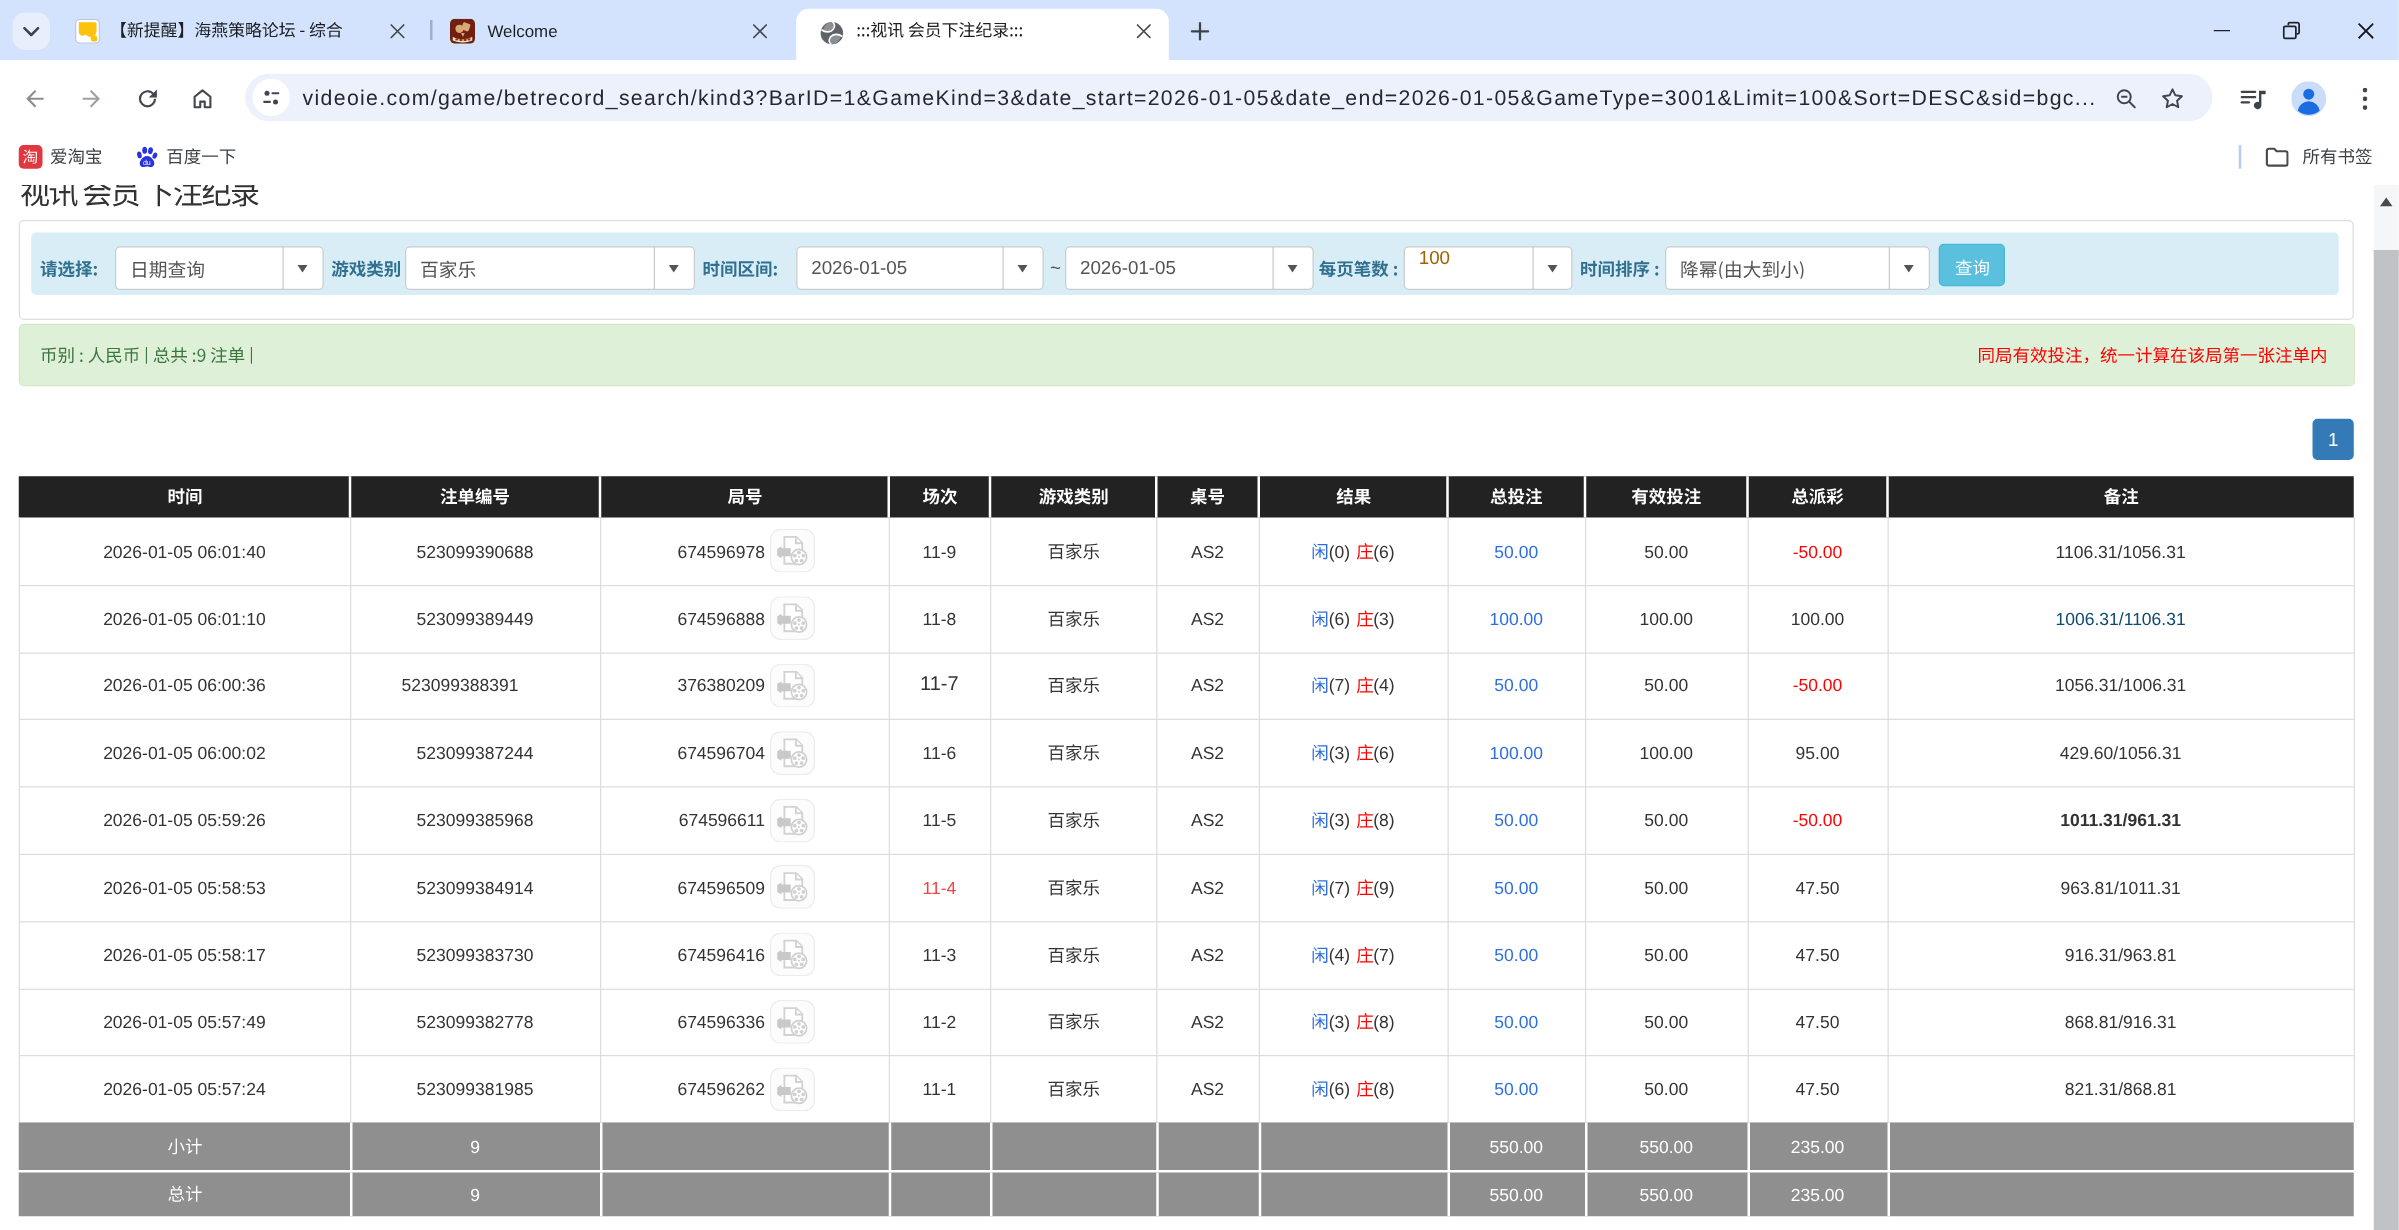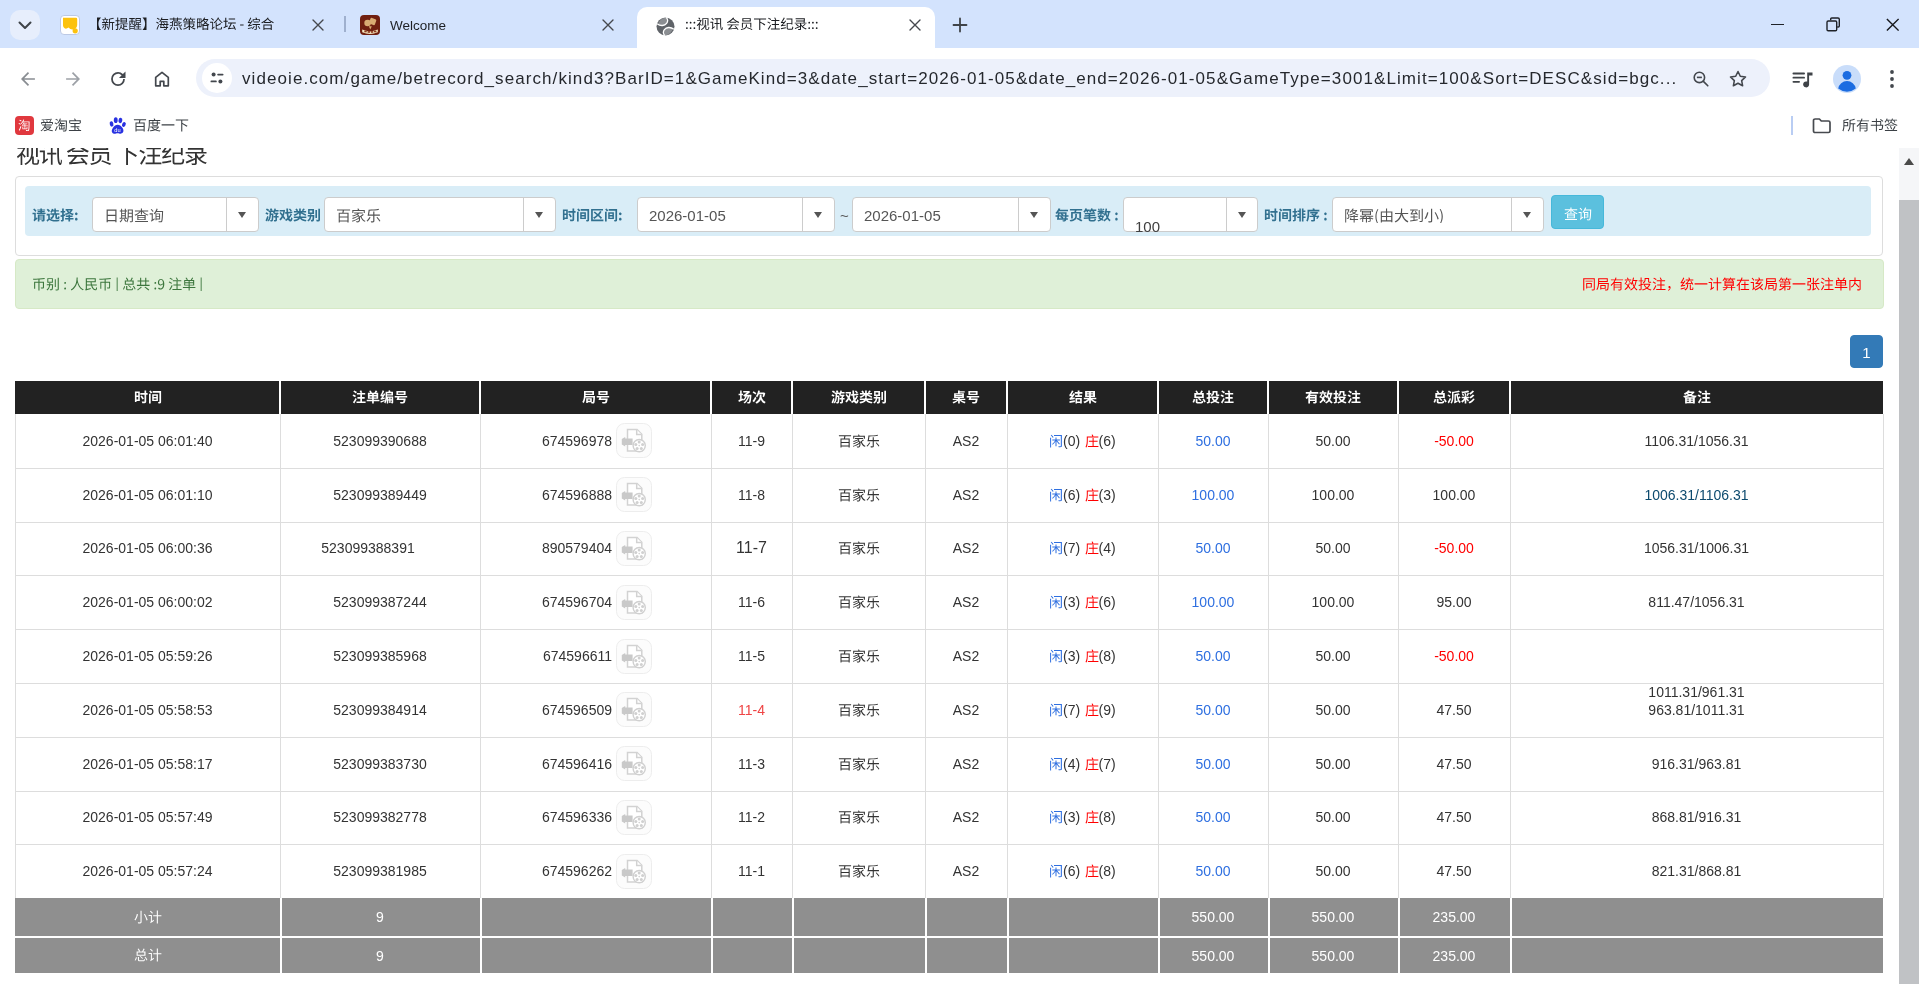--- a/index.html
+++ b/index.html
@@ -52,21 +52,21 @@
 <div style="position:absolute;left:1030.0px;top:212px;width:0;height:0;border-left:4.5px solid transparent;border-right:4.5px solid transparent;border-top:6px solid #555"></div>
 <div style="position:absolute;left:864.0px;top:214.5px;transform:translateY(-50%);font-size:15px;color:#555;font-weight:400;white-space:nowrap">2026-01-05</div>
 <div style="position:absolute;left:1055.0px;top:207.9px;line-height:0">
     <svg width="64" height="14.0" viewBox="0 -12.3 64 14.0" xmlns="http://www.w3.org/2000/svg">
       <path fill="#31708f" d="M9.9 -6.6 9.9 -5H8.2L8.7 -5.5C8.3 -5.9 7.7 -6.3 7.1 -6.6ZM0.5 -5.1V-3.6H2.4C2.3 -2.5 2.1 -1.4 1.9 -0.6H2.8L9.5 -0.6C9.5 -0.4 9.4 -0.3 9.3 -0.2C9.2 -0 9.1 0 8.8 0C8.5 0 8 0 7.4 -0C7.6 0.3 7.7 0.9 7.8 1.2C8.5 1.3 9.2 1.3 9.6 1.2C10.1 1.1 10.5 1 10.8 0.5C11 0.3 11.1 -0 11.2 -0.6H12.9V-2.1H11.4L11.5 -3.6H13.5V-5.1H11.5L11.6 -7.3C11.6 -7.5 11.6 -8.1 11.6 -8.1H3.3C3.5 -8.4 3.8 -8.8 4 -9.1H13V-10.6H4.9L5.3 -11.5L3.6 -12C2.9 -10.2 1.7 -8.5 0.4 -7.4C0.8 -7.2 1.6 -6.7 1.9 -6.4C2.2 -6.7 2.6 -7.1 2.9 -7.6C2.9 -6.8 2.8 -6 2.6 -5.1ZM5.5 -6C6 -5.8 6.6 -5.4 7.1 -5H4.3L4.5 -6.6H6ZM9.7 -2.1H8.1L8.5 -2.5C8.2 -2.9 7.5 -3.3 6.9 -3.7H9.8ZM5.3 -3.1C5.8 -2.8 6.5 -2.5 7 -2.1H3.9L4.1 -3.7H5.8Z M20.2 -6.3V-3.8C20.2 -2.4 19.4 -1 14.6 -0.1C14.9 0.3 15.4 0.9 15.6 1.3C20.8 0.2 21.9 -1.7 21.9 -3.8V-6.3ZM21.5 -1.3C23.1 -0.6 25.3 0.5 26.3 1.3L27.4 -0C26.2 -0.8 24 -1.8 22.5 -2.5ZM16.1 -8.4V-1.9H17.8V-6.9H24.3V-1.9H26.1V-8.4H21C21.2 -8.8 21.4 -9.2 21.6 -9.7H27.2V-11.2H14.9V-9.7H19.8C19.6 -9.3 19.5 -8.8 19.4 -8.4Z M28.7 -2.7 28.8 -1.2 33.6 -1.6V-1C33.6 0.6 34.1 1.1 36 1.1C36.4 1.1 38.3 1.1 38.8 1.1C40.3 1.1 40.8 0.6 41 -1.2C40.6 -1.3 39.9 -1.5 39.5 -1.8C39.4 -0.6 39.3 -0.4 38.6 -0.4C38.2 -0.4 36.6 -0.4 36.2 -0.4C35.4 -0.4 35.3 -0.4 35.3 -1.1V-1.7L41.4 -2.1L41.2 -3.5L35.3 -3.1V-4L40.3 -4.4L40.1 -5.7L35.3 -5.4V-6.1C37.2 -6.2 39 -6.4 40.5 -6.7L39.8 -8.1C37.2 -7.6 33.1 -7.4 29.6 -7.3C29.7 -6.9 29.9 -6.3 29.9 -5.9C31.1 -5.9 32.3 -5.9 33.6 -6V-5.3L29.3 -5L29.5 -3.6L33.6 -3.9V-3ZM36.2 -12C35.9 -11.1 35.4 -10.2 34.7 -9.5V-10.7H31.7C31.8 -11 31.9 -11.3 32.1 -11.6L30.4 -12C30 -10.7 29.2 -9.4 28.3 -8.5C28.7 -8.3 29.4 -7.9 29.7 -7.6C30.2 -8.1 30.6 -8.7 31 -9.3H31.2C31.5 -8.8 31.9 -8.1 32 -7.6L33.4 -8.2C33.3 -8.5 33.1 -8.9 32.9 -9.3H34.6C34.4 -9.1 34.2 -8.9 34 -8.7C34.4 -8.5 35.1 -8 35.4 -7.7C35.9 -8.1 36.3 -8.7 36.7 -9.3H37.2C37.5 -8.8 37.8 -8.3 37.9 -7.9L39.4 -8.4C39.3 -8.7 39.1 -9 38.9 -9.3H41.3V-10.7H37.5C37.6 -11 37.7 -11.3 37.8 -11.6Z M47.9 -11.7C47.7 -11.2 47.3 -10.4 47 -9.9L48.1 -9.5C48.4 -9.9 48.9 -10.5 49.4 -11.2ZM47.2 -3.3C47 -2.8 46.6 -2.4 46.3 -2L45.1 -2.6L45.5 -3.3ZM43.1 -2.1C43.8 -1.8 44.5 -1.5 45.1 -1.1C44.3 -0.6 43.4 -0.3 42.4 -0C42.6 0.3 43 0.8 43.1 1.2C44.4 0.9 45.5 0.4 46.5 -0.4C46.9 -0.1 47.2 0.2 47.5 0.4L48.5 -0.7C48.2 -0.9 47.9 -1.1 47.5 -1.3C48.2 -2.2 48.8 -3.2 49.1 -4.4L48.2 -4.7L48 -4.7H46.2L46.4 -5.2L45 -5.5C44.9 -5.2 44.7 -5 44.6 -4.7H42.8V-3.3H43.9C43.7 -2.9 43.4 -2.4 43.1 -2.1ZM42.9 -11.2C43.3 -10.6 43.6 -9.9 43.7 -9.4H42.6V-8.1H44.7C44 -7.4 43.1 -6.8 42.3 -6.5C42.6 -6.1 43 -5.6 43.2 -5.2C43.9 -5.6 44.6 -6.2 45.3 -6.8V-5.6H46.8V-7.1C47.3 -6.7 47.9 -6.2 48.2 -5.9L49.1 -7.1C48.8 -7.3 48.1 -7.7 47.4 -8.1H49.5V-9.4H46.8V-11.9H45.3V-9.4H43.8L45 -9.9C44.9 -10.4 44.5 -11.1 44.1 -11.7ZM50.6 -11.9C50.3 -9.3 49.6 -6.9 48.5 -5.5C48.8 -5.2 49.5 -4.7 49.7 -4.4C50 -4.8 50.2 -5.2 50.5 -5.7C50.7 -4.6 51 -3.6 51.5 -2.7C50.7 -1.6 49.7 -0.7 48.3 -0C48.6 0.3 49 1 49.2 1.3C50.5 0.6 51.5 -0.2 52.3 -1.2C52.9 -0.3 53.7 0.5 54.7 1.1C54.9 0.7 55.4 0.1 55.7 -0.2C54.7 -0.8 53.8 -1.7 53.2 -2.7C53.9 -4.1 54.3 -5.8 54.5 -7.8H55.4V-9.3H51.7C51.8 -10.1 52 -10.8 52.1 -11.6ZM53 -7.8C52.8 -6.6 52.6 -5.5 52.3 -4.6C51.9 -5.6 51.6 -6.6 51.5 -7.8Z M61.5 -5.1C62.2 -5.1 62.7 -5.7 62.7 -6.5C62.7 -7.2 62.2 -7.8 61.5 -7.8C60.7 -7.8 60.2 -7.2 60.2 -6.5C60.2 -5.7 60.7 -5.1 61.5 -5.1ZM61.5 0.2C62.2 0.2 62.7 -0.4 62.7 -1.1C62.7 -1.9 62.2 -2.5 61.5 -2.5C60.7 -2.5 60.2 -1.9 60.2 -1.1C60.2 -0.4 60.7 0.2 61.5 0.2Z"></path>
     </svg>
   </div>
 <div style="position:absolute;left:1123px;top:197px;width:135px;height:35px;background:#fff;border:1px solid #ccc;border-radius:4px"></div>
 <div style="position:absolute;left:1226px;top:197px;width:1px;height:35px;background:#ccc"></div>
 <div style="position:absolute;left:1237.5px;top:212px;width:0;height:0;border-left:4.5px solid transparent;border-right:4.5px solid transparent;border-top:6px solid #555"></div>
-<div style="position:absolute;left:1135.0px;top:226px;transform:translateY(-50%);font-size:15px;color:#404040;font-weight:400;white-space:nowrap">100</div>
+<div style="position:absolute;left:1135.0px;top:207px;transform:translateY(-50%);font-size:15px;color:#a16207;font-weight:400;white-space:nowrap">100</div>
 <div style="position:absolute;left:1264.0px;top:207.9px;line-height:0">
     <svg width="64" height="14.0" viewBox="0 -12.3 64 14.0" xmlns="http://www.w3.org/2000/svg">
       <path fill="#31708f" d="M6.4 -6C7.1 -5 8 -3.6 8.4 -2.8L9.9 -3.6C9.5 -4.4 8.5 -5.8 7.8 -6.7ZM4.2 -5.4V-2.8H2.5V-5.4ZM4.2 -6.9H2.5V-9.3H4.2ZM0.9 -10.8V-0.2H2.5V-1.3H5.8V-10.8ZM10.5 -11.8V-9.3H6.3V-7.6H10.5V-1C10.5 -0.7 10.3 -0.6 10 -0.6C9.7 -0.6 8.7 -0.6 7.7 -0.7C8 -0.2 8.2 0.6 8.3 1C9.7 1.1 10.7 1 11.3 0.7C11.9 0.5 12.2 0 12.2 -1V-7.6H13.6V-9.3H12.2V-11.8Z M15 -8.5V1.2H16.7V-8.5ZM15.2 -11C15.8 -10.3 16.5 -9.4 16.8 -8.8L18.3 -9.7C17.9 -10.3 17.2 -11.2 16.5 -11.8ZM19.7 -3.9H22.4V-2.6H19.7ZM19.7 -6.6H22.4V-5.3H19.7ZM18.2 -8V-1.3H23.9V-8ZM18.7 -11.2V-9.6H25.4V-0.6C25.4 -0.4 25.3 -0.3 25.2 -0.3C25 -0.3 24.5 -0.3 24 -0.3C24.2 0.1 24.4 0.7 24.5 1.2C25.4 1.2 26.1 1.1 26.5 0.9C27 0.6 27.1 0.2 27.1 -0.6V-11.2Z M30.2 -11.9V-9.2H28.6V-7.7H30.2V-5.2C29.5 -5 28.9 -4.9 28.4 -4.8L28.7 -3.1L30.2 -3.5V-0.6C30.2 -0.4 30.1 -0.4 29.9 -0.4C29.8 -0.4 29.2 -0.4 28.8 -0.4C29 0 29.2 0.7 29.2 1.1C30.1 1.1 30.8 1.1 31.2 0.8C31.6 0.6 31.8 0.2 31.8 -0.6V-3.9L33.2 -4.3L33 -5.9L31.8 -5.6V-7.7H33.1V-9.2H31.8V-11.9ZM33.2 -3.7V-2.2H35.3V1.2H36.9V-11.7H35.3V-9.7H33.5V-8.2H35.3V-6.7H33.5V-5.2H35.3V-3.7ZM37.9 -11.7V1.3H39.5V-2.2H41.6V-3.7H39.5V-5.2H41.3V-6.7H39.5V-8.2H41.4V-9.7H39.5V-11.7Z M47.2 -5.7C47.8 -5.4 48.6 -5 49.3 -4.6H45.5V-3.2H49.4V-0.5C49.4 -0.3 49.3 -0.3 49 -0.3C48.7 -0.2 47.7 -0.3 46.9 -0.3C47.1 0.2 47.4 0.8 47.4 1.3C48.7 1.3 49.6 1.3 50.2 1C50.9 0.8 51 0.4 51 -0.4V-3.2H53C52.8 -2.7 52.5 -2.3 52.2 -1.9L53.5 -1.3C54.1 -2.1 54.8 -3.2 55.4 -4.3L54.2 -4.7L53.9 -4.6H52L52.1 -4.8L51.4 -5.1C52.5 -5.8 53.5 -6.7 54.3 -7.5L53.3 -8.3L52.9 -8.2H46.2V-6.9H51.5C51 -6.5 50.5 -6.1 50 -5.8C49.4 -6.1 48.7 -6.4 48.2 -6.6ZM48.4 -11.6 48.9 -10.5H43.5V-6.6C43.5 -4.6 43.4 -1.6 42.3 0.4C42.7 0.6 43.4 1 43.7 1.3C45 -0.9 45.2 -4.3 45.2 -6.6V-8.9H55.4V-10.5H50.8C50.6 -10.9 50.3 -11.5 50.1 -12Z M61.5 -5.1C62.2 -5.1 62.7 -5.7 62.7 -6.5C62.7 -7.2 62.2 -7.8 61.5 -7.8C60.7 -7.8 60.2 -7.2 60.2 -6.5C60.2 -5.7 60.7 -5.1 61.5 -5.1ZM61.5 0.2C62.2 0.2 62.7 -0.4 62.7 -1.1C62.7 -1.9 62.2 -2.5 61.5 -2.5C60.7 -2.5 60.2 -1.9 60.2 -1.1C60.2 -0.4 60.7 0.2 61.5 0.2Z"></path>
     </svg>
   </div>
 <div style="position:absolute;left:1332px;top:197px;width:212px;height:35px;background:#fff;border:1px solid #ccc;border-radius:4px"></div>
 <div style="position:absolute;left:1511px;top:197px;width:1px;height:35px;background:#ccc"></div>
 <div style="position:absolute;left:1523.0px;top:212px;width:0;height:0;border-left:4.5px solid transparent;border-right:4.5px solid transparent;border-top:6px solid #555"></div>
 <div style="position:absolute;left:1344.0px;top:207.8px;line-height:0">
     <svg width="101" height="15.0" viewBox="0 -13.2 101 15.0" xmlns="http://www.w3.org/2000/svg">
@@ -264,21 +264,21 @@
       <path fill="#f00" d="M7.6 -8.4V-5.5H3.9V-4.5H7.6V-0.3H2.9V0.7H13.4V-0.3H8.6V-4.5H12.6V-5.5H8.6V-8.4ZM6.6 -11.6C6.9 -11 7.2 -10.3 7.4 -9.9H1.8V-6.2C1.8 -4.2 1.7 -1.3 0.5 0.8C0.8 0.8 1.3 1.1 1.5 1.2C2.7 -0.9 2.8 -4 2.8 -6.2V-8.9H13.3V-9.9H7.7L8.5 -10.1C8.3 -10.6 7.9 -11.3 7.6 -11.9Z"></path>
     </svg>
   </div>
 <div style="position:absolute;left:1098.5px;top:494.7px;transform:translateY(-50%);font-size:14px;color:#333;font-weight:400;white-space:nowrap">(3)</div>
 <div style="position:absolute;left:1213.0px;transform:translateX(-50%);top:494.7px;transform:translate(-50%,-50%);font-size:14px;color:#2e6fe0;font-weight:400;white-space:nowrap">100.00</div>
 <div style="position:absolute;left:1333.0px;transform:translateX(-50%);top:494.7px;transform:translate(-50%,-50%);font-size:14px;color:#333;font-weight:400;white-space:nowrap">100.00</div>
 <div style="position:absolute;left:1454.0px;transform:translateX(-50%);top:494.7px;transform:translate(-50%,-50%);font-size:14px;color:#333;font-weight:400;white-space:nowrap">100.00</div>
 <div style="position:absolute;left:1696.5px;transform:translateX(-50%);top:494.7px;transform:translate(-50%,-50%);font-size:14px;color:#0c4a6e;font-weight:400;white-space:nowrap">1006.31/1106.31</div>
 <div style="position:absolute;left:147.5px;transform:translateX(-50%);top:548.4px;transform:translate(-50%,-50%);font-size:14px;color:#333;font-weight:400;white-space:nowrap">2026-01-05 06:00:36</div>
 <div style="position:absolute;left:368px;transform:translateX(-50%);top:548.4px;transform:translate(-50%,-50%);font-size:14px;color:#333;font-weight:400;white-space:nowrap">523099388391</div>
-<div style="position:absolute;right:1307.0px;top:548.4px;transform:translateY(-50%);font-size:14px;color:#333;font-weight:400;white-space:nowrap">890579404</div>
+<div style="position:absolute;right:1307.0px;top:548.4px;transform:translateY(-50%);font-size:14px;color:#333;font-weight:400;white-space:nowrap">376380209</div>
 <div style="position:absolute;left:616px;top:530.9px;line-height:0">
     <svg width="36" height="35" viewBox="0 0 36 35">
 <rect x="0.5" y="0.5" width="35" height="34" rx="8" fill="#fcfcfc" stroke="#ededed"></rect>
 <g fill="none" stroke="#d2d2d2" stroke-width="1.5">
 <path d="M11.5 6.5h9.5l4.8 4.8V28H11.5z" fill="#fff"></path>
 <path d="M20.7 6.8v4.8h4.9" fill="#fff"></path>
 </g>
 <path d="M5.8 15.9 l3.4 -2 v1.6 h7.4 v6.4 h-7.4 v1.6 l-3.4 -2z" fill="#c9c9c9"></path>
 <circle cx="23.2" cy="22.6" r="6.1" fill="#fff" stroke="#d0d0d0" stroke-width="1.4"></circle>
 <g fill="#d0d0d0">
@@ -351,21 +351,21 @@
 <div style="position:absolute;left:1063.0px;top:602.2px;transform:translateY(-50%);font-size:14px;color:#333;font-weight:400;white-space:nowrap">(3)</div>
 <div style="position:absolute;left:1084.5px;top:595.1px;line-height:0">
     <svg width="15" height="14.0" viewBox="0 -12.3 15 14.0" xmlns="http://www.w3.org/2000/svg">
       <path fill="#f00" d="M7.6 -8.4V-5.5H3.9V-4.5H7.6V-0.3H2.9V0.7H13.4V-0.3H8.6V-4.5H12.6V-5.5H8.6V-8.4ZM6.6 -11.6C6.9 -11 7.2 -10.3 7.4 -9.9H1.8V-6.2C1.8 -4.2 1.7 -1.3 0.5 0.8C0.8 0.8 1.3 1.1 1.5 1.2C2.7 -0.9 2.8 -4 2.8 -6.2V-8.9H13.3V-9.9H7.7L8.5 -10.1C8.3 -10.6 7.9 -11.3 7.6 -11.9Z"></path>
     </svg>
   </div>
 <div style="position:absolute;left:1098.5px;top:602.2px;transform:translateY(-50%);font-size:14px;color:#333;font-weight:400;white-space:nowrap">(6)</div>
 <div style="position:absolute;left:1213.0px;transform:translateX(-50%);top:602.2px;transform:translate(-50%,-50%);font-size:14px;color:#2e6fe0;font-weight:400;white-space:nowrap">100.00</div>
 <div style="position:absolute;left:1333.0px;transform:translateX(-50%);top:602.2px;transform:translate(-50%,-50%);font-size:14px;color:#333;font-weight:400;white-space:nowrap">100.00</div>
 <div style="position:absolute;left:1454.0px;transform:translateX(-50%);top:602.2px;transform:translate(-50%,-50%);font-size:14px;color:#333;font-weight:400;white-space:nowrap">95.00</div>
-<div style="position:absolute;left:1696.5px;transform:translateX(-50%);top:602.2px;transform:translate(-50%,-50%);font-size:14px;color:#333;font-weight:400;white-space:nowrap">811.47/1056.31</div>
+<div style="position:absolute;left:1696.5px;transform:translateX(-50%);top:602.2px;transform:translate(-50%,-50%);font-size:14px;color:#333;font-weight:400;white-space:nowrap">429.60/1056.31</div>
 <div style="position:absolute;left:147.5px;transform:translateX(-50%);top:656.0px;transform:translate(-50%,-50%);font-size:14px;color:#333;font-weight:400;white-space:nowrap">2026-01-05 05:59:26</div>
 <div style="position:absolute;left:380.0px;transform:translateX(-50%);top:656.0px;transform:translate(-50%,-50%);font-size:14px;color:#333;font-weight:400;white-space:nowrap">523099385968</div>
 <div style="position:absolute;right:1307.0px;top:656.0px;transform:translateY(-50%);font-size:14px;color:#333;font-weight:400;white-space:nowrap">674596611</div>
 <div style="position:absolute;left:616px;top:638.5px;line-height:0">
     <svg width="36" height="35" viewBox="0 0 36 35">
 <rect x="0.5" y="0.5" width="35" height="34" rx="8" fill="#fcfcfc" stroke="#ededed"></rect>
 <g fill="none" stroke="#d2d2d2" stroke-width="1.5">
 <path d="M11.5 6.5h9.5l4.8 4.8V28H11.5z" fill="#fff"></path>
 <path d="M20.7 6.8v4.8h4.9" fill="#fff"></path>
 </g>
@@ -396,21 +396,21 @@
 <div style="position:absolute;left:1063.0px;top:656.0px;transform:translateY(-50%);font-size:14px;color:#333;font-weight:400;white-space:nowrap">(3)</div>
 <div style="position:absolute;left:1084.5px;top:648.9px;line-height:0">
     <svg width="15" height="14.0" viewBox="0 -12.3 15 14.0" xmlns="http://www.w3.org/2000/svg">
       <path fill="#f00" d="M7.6 -8.4V-5.5H3.9V-4.5H7.6V-0.3H2.9V0.7H13.4V-0.3H8.6V-4.5H12.6V-5.5H8.6V-8.4ZM6.6 -11.6C6.9 -11 7.2 -10.3 7.4 -9.9H1.8V-6.2C1.8 -4.2 1.7 -1.3 0.5 0.8C0.8 0.8 1.3 1.1 1.5 1.2C2.7 -0.9 2.8 -4 2.8 -6.2V-8.9H13.3V-9.9H7.7L8.5 -10.1C8.3 -10.6 7.9 -11.3 7.6 -11.9Z"></path>
     </svg>
   </div>
 <div style="position:absolute;left:1098.5px;top:656.0px;transform:translateY(-50%);font-size:14px;color:#333;font-weight:400;white-space:nowrap">(8)</div>
 <div style="position:absolute;left:1213.0px;transform:translateX(-50%);top:656.0px;transform:translate(-50%,-50%);font-size:14px;color:#2e6fe0;font-weight:400;white-space:nowrap">50.00</div>
 <div style="position:absolute;left:1333.0px;transform:translateX(-50%);top:656.0px;transform:translate(-50%,-50%);font-size:14px;color:#333;font-weight:400;white-space:nowrap">50.00</div>
 <div style="position:absolute;left:1454.0px;transform:translateX(-50%);top:656.0px;transform:translate(-50%,-50%);font-size:14px;color:#f00;font-weight:400;white-space:nowrap">-50.00</div>
-<div style="position:absolute;left:1696.5px;transform:translateX(-50%);top:692px;transform:translate(-50%,-50%);font-size:14px;color:#333;font-weight:400;white-space:nowrap">1011.31/961.31</div>
+<div style="position:absolute;left:1696.5px;transform:translateX(-50%);top:656.0px;transform:translate(-50%,-50%);font-size:14px;color:#333;font-weight:700;white-space:nowrap">1011.31/961.31</div>
 <div style="position:absolute;left:147.5px;transform:translateX(-50%);top:709.8px;transform:translate(-50%,-50%);font-size:14px;color:#333;font-weight:400;white-space:nowrap">2026-01-05 05:58:53</div>
 <div style="position:absolute;left:380.0px;transform:translateX(-50%);top:709.8px;transform:translate(-50%,-50%);font-size:14px;color:#333;font-weight:400;white-space:nowrap">523099384914</div>
 <div style="position:absolute;right:1307.0px;top:709.8px;transform:translateY(-50%);font-size:14px;color:#333;font-weight:400;white-space:nowrap">674596509</div>
 <div style="position:absolute;left:616px;top:692.3px;line-height:0">
     <svg width="36" height="35" viewBox="0 0 36 35">
 <rect x="0.5" y="0.5" width="35" height="34" rx="8" fill="#fcfcfc" stroke="#ededed"></rect>
 <g fill="none" stroke="#d2d2d2" stroke-width="1.5">
 <path d="M11.5 6.5h9.5l4.8 4.8V28H11.5z" fill="#fff"></path>
 <path d="M20.7 6.8v4.8h4.9" fill="#fff"></path>
 </g>

